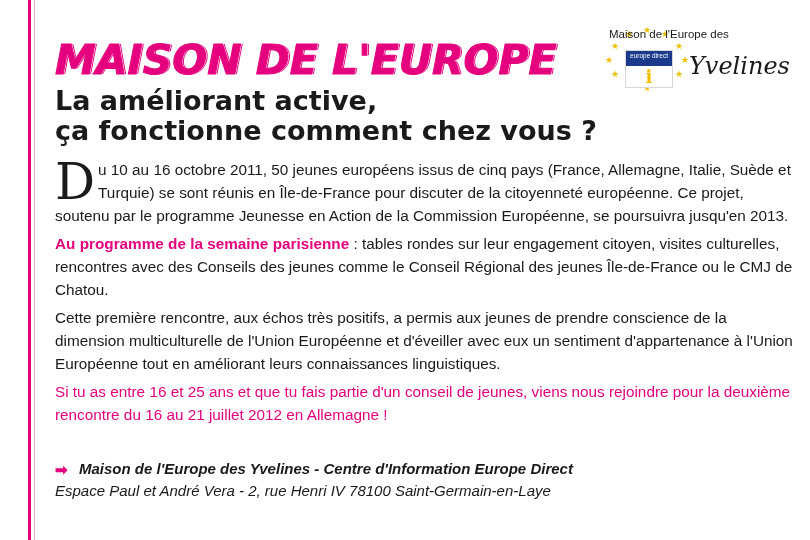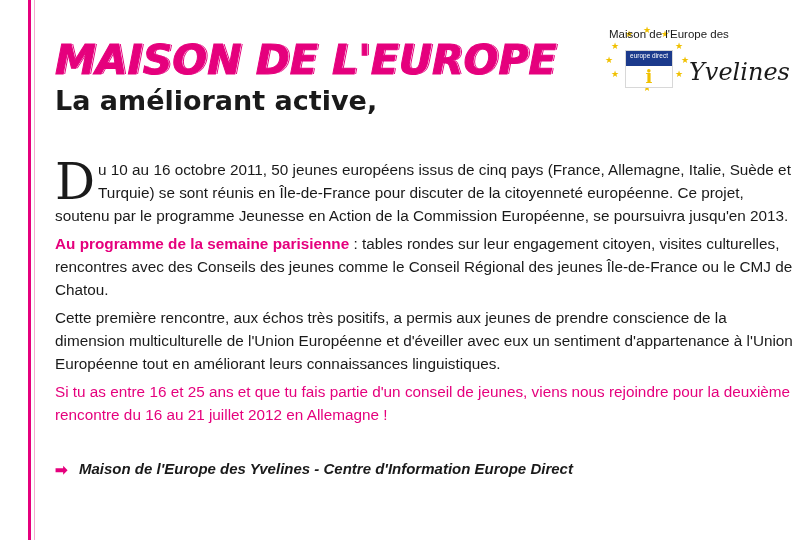--- a/index.html
+++ b/index.html
@@ -93,21 +93,21 @@
     left: 16px;
     top: 6px;
     font-family: "Liberation Sans", sans-serif;
     font-size: 11.5px;
     color: #1a1a1a;
     white-space: nowrap;
   }
   .logo-yvelines {
     position: absolute;
     left: 96px;
-    top: 36px;
+    top: 30px;
     font-family: "DejaVu Serif", serif;
     font-style: italic;
     font-size: 24px;
     color: #1a1a1a;
     white-space: nowrap;
   }
   .logo-ed {
     position: absolute;
     left: 32px;
     top: 28px;
@@ -252,34 +252,36 @@
       <div class="logo-line1">Maison de l'Europe des</div>
       <div class="logo-yvelines">Yvelines</div>
       <div class="logo-ed">
         <div class="logo-ed-top">europe direct</div>
         <div class="logo-ed-i">i</div>
       </div>
     </div>
 
     <div class="subtitle">
       <div class="subtitle-line">La améliorant active,</div>
+      <div class="subtitle-line">ça fonctionne comment chez vous ?</div>
     </div>
 
     <div class="body">
       <p class="para">
         <span class="dropcap">D</span><span>u 10 au 16 octobre 2011, 50 jeunes européens issus de cinq pays (France, Allemagne, Italie, Suède et Turquie) se sont réunis en Île-de-France pour discuter de la citoyenneté européenne. Ce projet, soutenu par le programme Jeunesse en Action de la Commission Européenne, se poursuivra jusqu'en 2013.</span>
       </p>
       <p class="para">
         <span class="pink-bold">Au programme de la semaine parisienne</span><span> : tables rondes sur leur engagement citoyen, visites culturelles, rencontres avec des Conseils des jeunes comme le Conseil Régional des jeunes Île-de-France ou le CMJ de Chatou.</span>
       </p>
       <p class="para">Cette première rencontre, aux échos très positifs, a permis aux jeunes de prendre conscience de la dimension multiculturelle de l'Union Européenne et d'éveiller avec eux un sentiment d'appartenance à l'Union Européenne tout en améliorant leurs connaissances linguistiques.</p>
       <p class="para pink-para">Si tu as entre 16 et 25 ans et que tu fais partie d'un conseil de jeunes, viens nous rejoindre pour la deuxième rencontre du 16 au 21 juillet 2012 en Allemagne !</p>
     </div>
 
     <div class="contact">
       <div class="contact-line first">
         <span class="arrow">➡</span>
         <span>Maison de l'Europe des Yvelines - Centre d'Information Europe Direct</span>
       </div>
+      <div class="contact-line">Espace Paul et André Vera - 2, rue Henri IV 78100 Saint-Germain-en-Laye</div>
     </div>
 
   </div>
 </div>
 
 </body></html>

